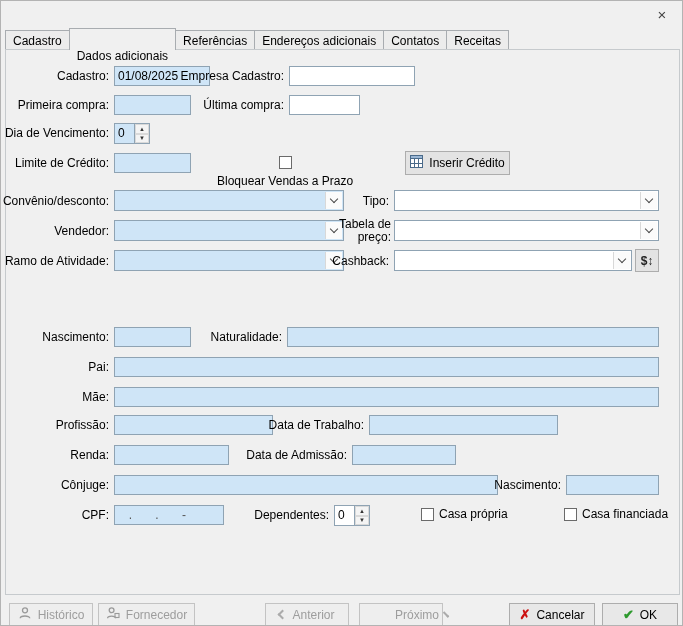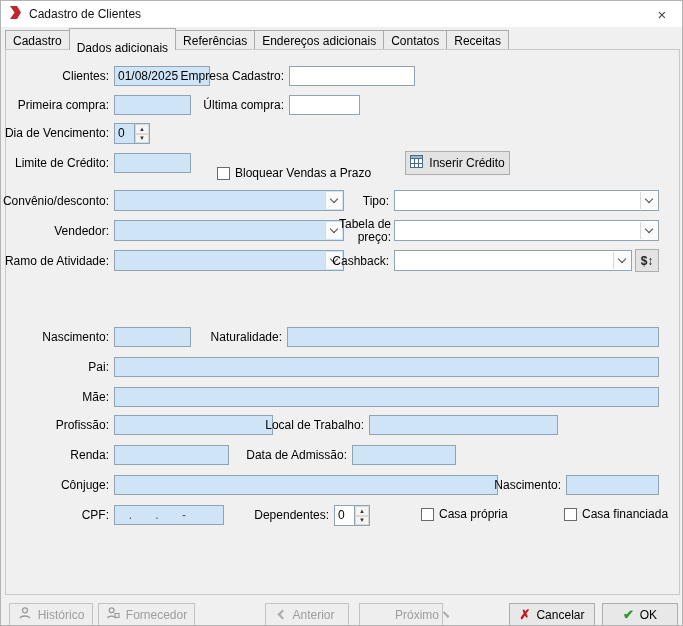--- a/index.html
+++ b/index.html
@@ -9,21 +9,21 @@
     position:relative; width:683px; height:626px;
     background:#f0f0f0; border:1px solid #b3b3b3; overflow:hidden;
     font-size:12px; color:#000;
   }
   .titlebar { position:absolute; top:0; left:0; right:0; height:26px; background:#ffffff; display:flex; align-items:center; padding-left:7px; }
   .titlebar .title { margin-left:6px; font-size:12px; color:#111; }
   .close-btn { position:absolute; right:0; top:0; width:40px; height:26px; display:flex; align-items:center; justify-content:center; font-size:15px; color:#444; cursor:default; }
   .tabs { position:absolute; top:26px; left:4px; height:22px; display:flex; align-items:flex-end; z-index:3;justify-content:flex-end; }
   .tab { height:19px; padding:3px 7px 0; background:#ececec; border:1px solid #a8acb0; border-bottom:none; font-size:12px; white-space:nowrap; }
   .tab + .tab { margin-left:-1px; }
-  .tab.active { height:22px; padding-top:12px; background:#f0f0f0; margin-bottom:-1px; z-index:4; position:relative; }
+  .tab.active { height:22px; padding-top:20px; background:#f0f0f0; margin-bottom:-1px; z-index:4; position:relative; }
   .panel { position:absolute; top:48px; left:4px; width:675px; height:546px; border:1px solid #c6cacd; background:#f0f0f0; z-index:1; }
   .lbl { position:absolute; white-space:nowrap; font-size:12px; color:#000; z-index:2; }
   .lbl.wrap { white-space:normal; text-align:right; line-height:13px; }
   .input { position:absolute; height:20px; border:1px solid #8fa3b3; background:#ffffff; font-size:12px; padding:1px 3px; font-family:"Liberation Sans", sans-serif; z-index:2; }
   .input.blue { background:#cfe5f7; }
   .input.mask { color:#555; letter-spacing:2px; }
   .combo { position:absolute; height:21px; border:1px solid #8fa3b3; background:#ffffff; z-index:2; }
   .combo.blue { background:#cfe5f7; }
   .combo .arrow { position:absolute; right:1px; top:1px; bottom:1px; width:17px; background:#fbfbfb; border-left:1px solid #d8d8d8; display:flex; align-items:center; justify-content:center; }
   .chev { width:6px; height:6px; border-right:1.4px solid #4a4a4a; border-bottom:1.4px solid #4a4a4a; transform:rotate(45deg); margin-top:-3px; }
@@ -40,63 +40,55 @@
   .ok-mark { color:#2e9a2e; font-weight:bold; font-size:13px; }
   .arrow-left { width:7px; height:7px; border-left:2px solid #ababab; border-bottom:2px solid #ababab; transform:rotate(45deg); }
   .arrow-right { width:7px; height:7px; border-right:2px solid #ababab; border-bottom:2px solid #ababab; transform:rotate(-45deg); }
   .cash-ic { font-weight:bold; font-size:12px; color:#222; }
 </style>
 </head>
 <body>
 
 <div class="window">
 
-  <div class="titlebar">
-    <span>
-      <svg width="15" height="15" viewBox="0 0 15 15">
-          <path d="M2 1 L9 1 L13 7.5 L9 14 L2 14 L6.5 7.5 Z" fill="#c0272d"></path>
-        </svg>
-    </span>
-    <span class="title">Cadastro de Clientes</span>
-  </div>
   <div class="close-btn">×</div>
 
   <div class="tabs">
     <div class="tab">Cadastro</div>
     <div class="tab active">Dados adicionais</div>
     <div class="tab">Referências</div>
     <div class="tab">Endereços adicionais</div>
     <div class="tab">Contatos</div>
     <div class="tab">Receitas</div>
   </div>
 
   <div class="panel"></div>
 
-  <div class="lbl" style="top:68px; right:573px;">Clientes:</div>
+  <div class="lbl" style="top:68px; right:573px;">Cadastro:</div>
   <input class="input blue" style="top: 65px; left: 113px; width: 96px;" value="01/08/2025">
   <div class="lbl" style="top:68px; right:398px;">Empresa Cadastro:</div>
   <input class="input" style="top: 65px; left: 288px; width: 126px;" value="">
 
   <div class="lbl" style="top:97px; right:573px;padding-left:33px;">Primeira compra:</div>
   <input class="input blue" style="top: 94px; left: 113px; width: 77px;" value="">
   <div class="lbl" style="top:97px; right:398px;">Última compra:</div>
   <input class="input" style="top: 94px; left: 288px; width: 71px;" value="">
 
   <div class="lbl" style="top:125px; right:573px;">Dia de Vencimento:</div>
   <div class="spin" style="top:122px; left:113px;">
     <div class="val blue">0</div>
     <div class="btns">
       <div class="sb">▲</div>
       <div class="sb">▼</div>
     </div>
   </div>
 
   <div class="lbl" style="top:155px; right:573px;">Limite de Crédito:</div>
   <input class="input blue" style="top: 152px; left: 113px; width: 77px;" value="">
-  <div class="check" style="top:165px; left:216px;">
+  <div class="check" style="top:155px; left:216px;flex-direction:column;">
     <span class="box"></span>
     <span>Bloquear Vendas a Prazo</span>
   </div>
   <div class="btn" style="top:150px; left:404px; width:105px; height:24px;">
     <span>
       <svg width="13" height="13" viewBox="0 0 13 13">
           <rect x="0.5" y="0.5" width="12" height="12" fill="#ffffff" stroke="#4a6a8a"></rect>
           <rect x="0.5" y="0.5" width="12" height="3" fill="#9ab6d4" stroke="#4a6a8a"></rect>
           <line x1="4.5" y1="3.5" x2="4.5" y2="12.5" stroke="#4a6a8a"></line>
           <line x1="8.5" y1="3.5" x2="8.5" y2="12.5" stroke="#4a6a8a"></line>
@@ -154,21 +146,21 @@
   <input class="input blue" style="top: 326px; left: 286px; width: 372px;" value="">
 
   <div class="lbl" style="top:359px; right:573px;">Pai:</div>
   <input class="input blue" style="top: 356px; left: 113px; width: 545px;" value="">
 
   <div class="lbl" style="top:389px; right:573px;">Mãe:</div>
   <input class="input blue" style="top: 386px; left: 113px; width: 545px;" value="">
 
   <div class="lbl" style="top:417px; right:573px;">Profissão:</div>
   <input class="input blue" style="top: 414px; left: 113px; width: 159px;" value="">
-  <div class="lbl" style="top:417px; right:318px;">Local de Trabalho:</div>
+  <div class="lbl" style="top:417px; right:318px;">Data de Trabalho:</div>
   <input class="input blue" style="top: 414px; left: 368px; width: 189px;" value="">
 
   <div class="lbl" style="top:447px; right:573px;">Renda:</div>
   <input class="input blue" style="top: 444px; left: 113px; width: 115px;" value="">
   <div class="lbl" style="top:447px; right:335px;">Data de Admissão:</div>
   <input class="input blue" style="top: 444px; left: 351px; width: 104px;" value="">
 
   <div class="lbl" style="top:477px; right:573px;">Cônjuge:</div>
   <input class="input blue" style="top: 474px; left: 113px; width: 384px;" value="">
   <div class="lbl" style="top:477px; right:121px;">Nascimento:</div>

